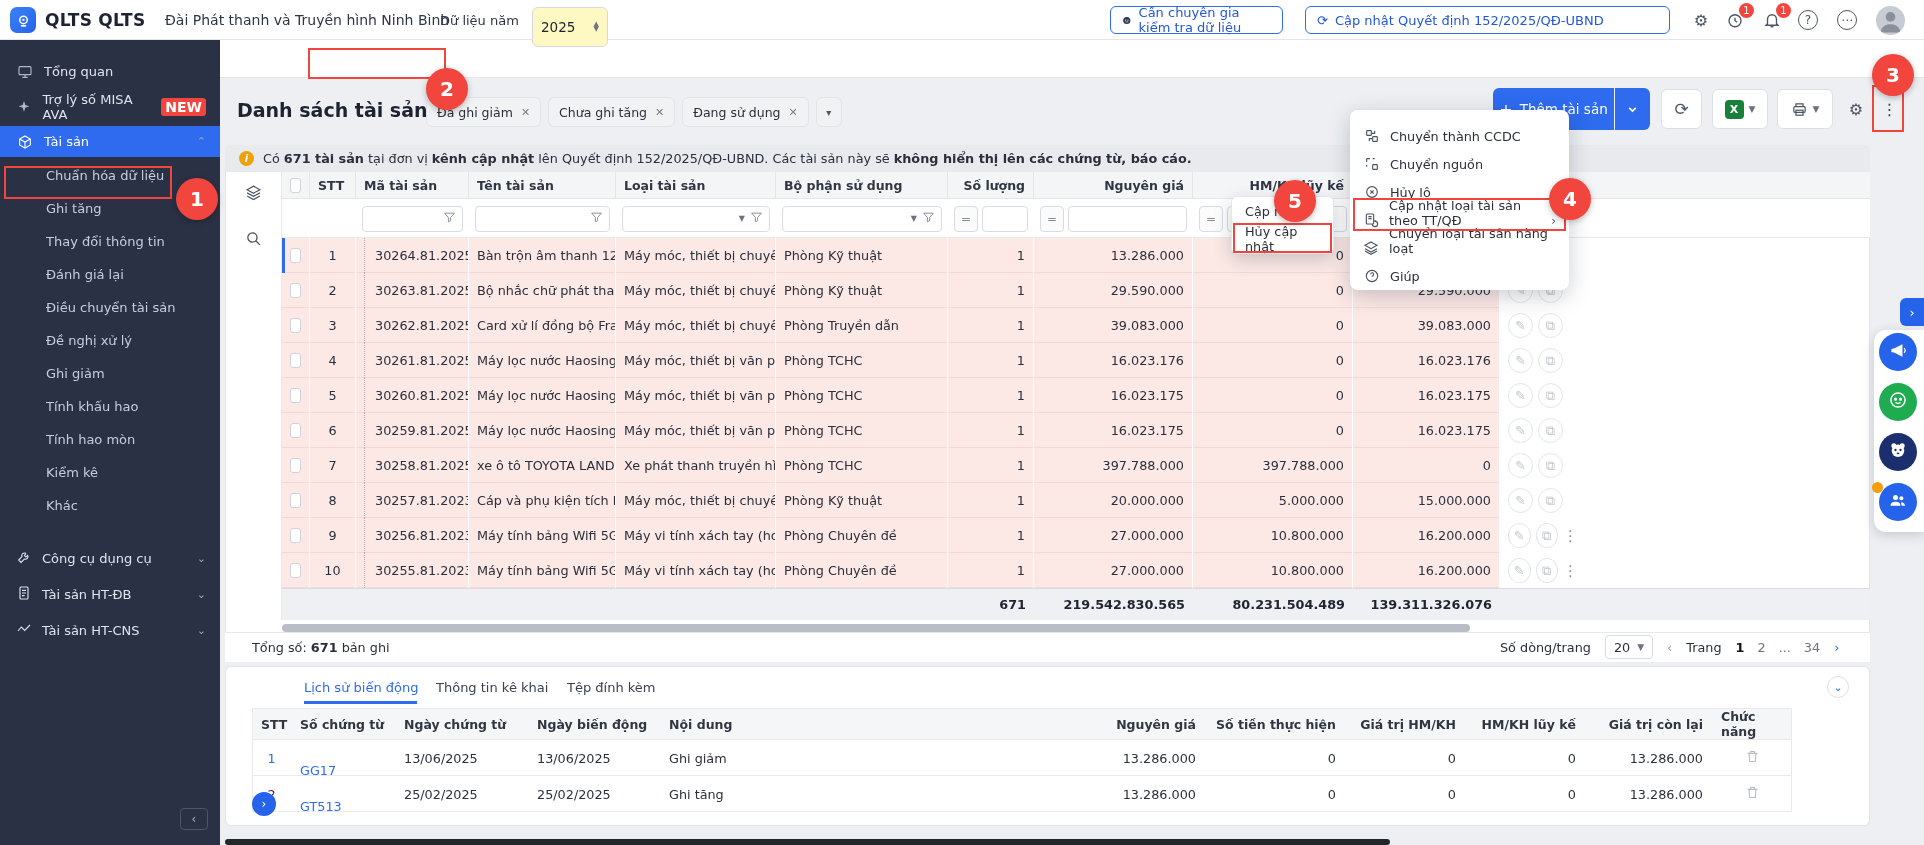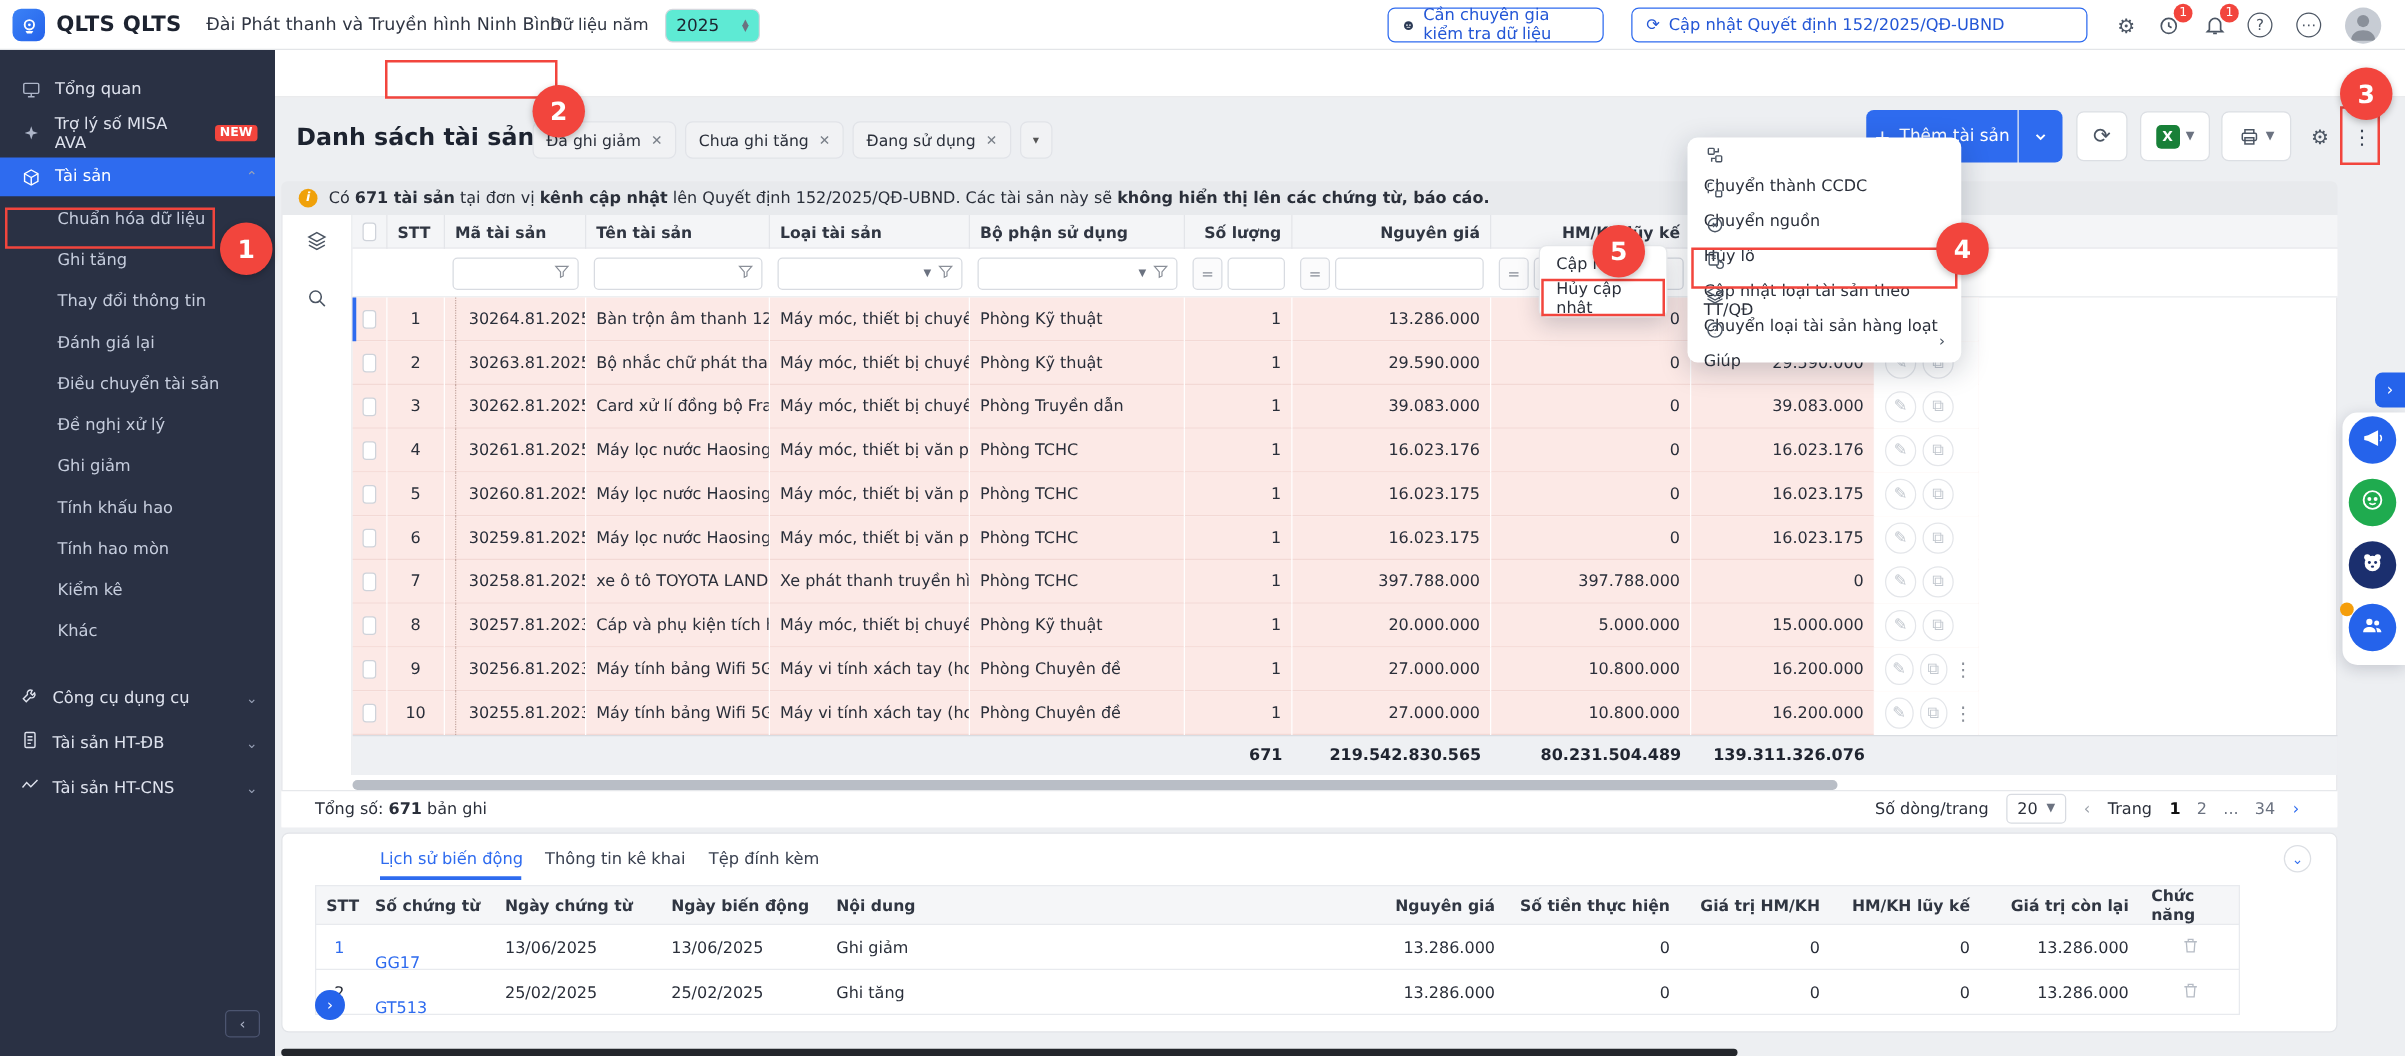--- a/index.html
+++ b/index.html
@@ -7,40 +7,40 @@
   body { font-family:"DejaVu Sans","Liberation Sans",sans-serif; background:#edeff2; color:#2a2f3a; }
   .abs { position:absolute; }
   #app { position:relative; width:1924px; height:845px; background:#edeff2; }
 
   
   #top-header { left:0; top:0; width:1924px; height:40px; background:#fff; border-bottom:1px solid #e3e5e8; z-index:20; }
   #logo { left:10px; top:7px; width:26px; height:26px; border-radius:7px; background:linear-gradient(135deg,#3b82f6,#2563eb); display:flex; align-items:center; justify-content:center; }
   #app-name { left:45px; top:10px; font-size:17px; font-weight:bold; color:#1d2330; letter-spacing:.2px; }
   #org-name { left:165px; top:12px; font-size:14px; color:#2f3542; }
   #year-label { left:440px; top:13px; font-size:13px; color:#2f3542; }
-  #year-select { left:532px; top:7px; width:76px; height:27px; border:1px solid #d5d8de; border-radius:6px; background:#5eead4; display:flex; align-items:center; justify-content:space-between; padding:0 8px; font-size:13.5px; color:#1d2330; }
+  #year-select { left:532px; top:7px; width:76px; height:40px; border:1px solid #d5d8de; border-radius:6px; background:#fef9c3; display:flex; align-items:center; justify-content:space-between; padding:0 8px; font-size:13.5px; color:#1d2330; }
   .spin { display:flex; flex-direction:column; line-height:5px; font-size:7px; color:#6b7280; }
   .hdr-btn { top:6px; height:28px; border:1px solid #2e6bef; border-radius:6px; background:#fff; color:#2457d6; font-size:13px; display:flex; align-items:center; gap:7px; padding:0 11px; }
   #expert-btn { left:1110px; width:173px; }
   #decision-btn { left:1305px; width:365px; }
   .hdr-ico { top:8px; width:24px; height:24px; display:flex; align-items:center; justify-content:center; color:#4b5563; }
   .badge { position:absolute; top:-5px; right:-7px; min-width:15px; height:15px; background:#f2453d; color:#fff; border-radius:8px; font-size:10px; display:flex; align-items:center; justify-content:center; padding:0 3px; }
   #avatar { left:1876px; top:6px; width:29px; height:29px; border-radius:50%; background:#c7ccd4; overflow:hidden; }
 
   
   #sidebar { left:0; top:40px; width:220px; height:805px; background:#2a3144; z-index:10; padding-top:14px; }
   .sb-item { height:35px; display:flex; align-items:center; gap:10px; padding:0 14px 0 16px; color:#dfe3ee; font-size:13px; cursor:pointer; position:relative; }
   .sb-item .sb-ico { width:18px; display:flex; justify-content:center; color:#aeb6c9; }
   .sb-item.active { background:#2e6bef; color:#fff; height:31px; margin:2px 0; }
   .sb-item.active .sb-ico { color:#fff; }
   .sb-child { height:33px; display:flex; align-items:center; padding-left:46px; color:#c6cddd; font-size:13px; cursor:pointer; }
   .sb-group { height:36px; display:flex; align-items:center; gap:10px; padding:0 14px 0 16px; color:#dfe3ee; font-size:13px; cursor:pointer; }
   .sb-gap { height:18px; }
   .sb-chev { margin-left:auto; font-size:11px; color:#9aa3b8; }
-  .new-badge { background:#f2453d; color:#fff; font-size:10px; font-weight:bold; border-radius:3px; padding:1px 4px; margin-left:0; }
+  .new-badge { background:#f2453d; color:#fff; font-size:14px; font-weight:bold; border-radius:3px; padding:1px 4px; margin-left:0; }
   #sb-collapse { left:180px; top:808px; width:28px; height:22px; border:1px solid #4c5570; border-radius:4px; color:#aab1c4; font-size:12px; display:flex; align-items:center; justify-content:center; z-index:11; }
 
   
   #tabs-row { left:220px; top:40px; width:1704px; height:38px; background:#fff; border-bottom:1px solid #e3e5e8; z-index:5; }
   .page-tab { top:0; height:38px; display:flex; align-items:center; font-size:13.5px; color:#3a4150; cursor:pointer; }
   #tab-quytrinh { left:237px; }
   #tab-danhsach { left:317px; color:#2e6bef; }
   #tab-underline { left:310px; top:74px; width:136px; height:3px; background:#2e6bef; }
 
   
@@ -110,21 +110,21 @@
   .d-row { position:absolute; left:252px; width:1540px; height:36px; border:1px solid #e8eaee; border-top:none; background:#fff; z-index:5; }
   .dc { position:absolute; height:36px; display:flex; align-items:center; font-size:12.8px; color:#2a2f3a; padding:0 9px; z-index:6; }
   .dc.r { justify-content:flex-end; }
   .dc.c { justify-content:center; color:#aab0b9; }
   .dc a { color:#2e6bef; text-decoration:none;margin-top:24px; }
   #panel-expand { left:252px; top:792px; width:24px; height:24px; border-radius:50%; background:#2563eb; color:#fff; font-size:12px; display:flex; align-items:center; justify-content:center; z-index:8; }
   #dock-bar { left:225px; top:839px; width:1165px; height:6px; background:#23262b; border-radius:3px; z-index:9; }
 
   
   #ctx-menu { left:1350px; top:110px; width:219px; height:180px; background:#fff; border-radius:8px; box-shadow:0 6px 22px rgba(20,30,55,.22); padding:6px 0; z-index:40; }
-  .m-item { height:28px; display:flex; align-items:flex-start; gap:10px; padding:0 13px; font-size:12.8px; color:#2a2f3a; cursor:pointer;flex-direction:column; }
+  .m-item { height:28px; display:flex; align-items:flex-end; gap:10px; padding:0 13px; font-size:12.8px; color:#2a2f3a; cursor:pointer; }
   .m-item .m-ico { width:17px; display:flex; justify-content:center; color:#4b5563; }
   .m-arrow { margin-left:auto; font-size:12px; color:#4b5563; }
   #upd-popup { left:1231px; top:196px; width:103px; height:58px; background:#fff; border:1px solid #e5e7ea; border-radius:6px; box-shadow:0 6px 18px rgba(20,30,55,.2); z-index:41; }
   .p-item { height:28px; display:flex; align-items:center; padding:0 13px; font-size:12.8px; color:#2a2f3a; cursor:pointer; }
 
   .red-box { position:absolute; border:2.5px solid #f2453d; z-index:45; pointer-events:none; }
   .num-circle { position:absolute; width:42px; height:42px; border-radius:50%; background:#f2453d; color:#fff; font-size:20px; font-weight:bold; display:flex; align-items:center; justify-content:center; box-shadow:0 2px 6px rgba(0,0,0,.25); z-index:50; }
 
   
   #float-tab { left:1900px; top:298px; width:24px; height:28px; background:#2563eb; border-radius:6px 0 0 6px; color:#fff; font-size:13px; display:flex; align-items:center; justify-content:center; z-index:30; }

